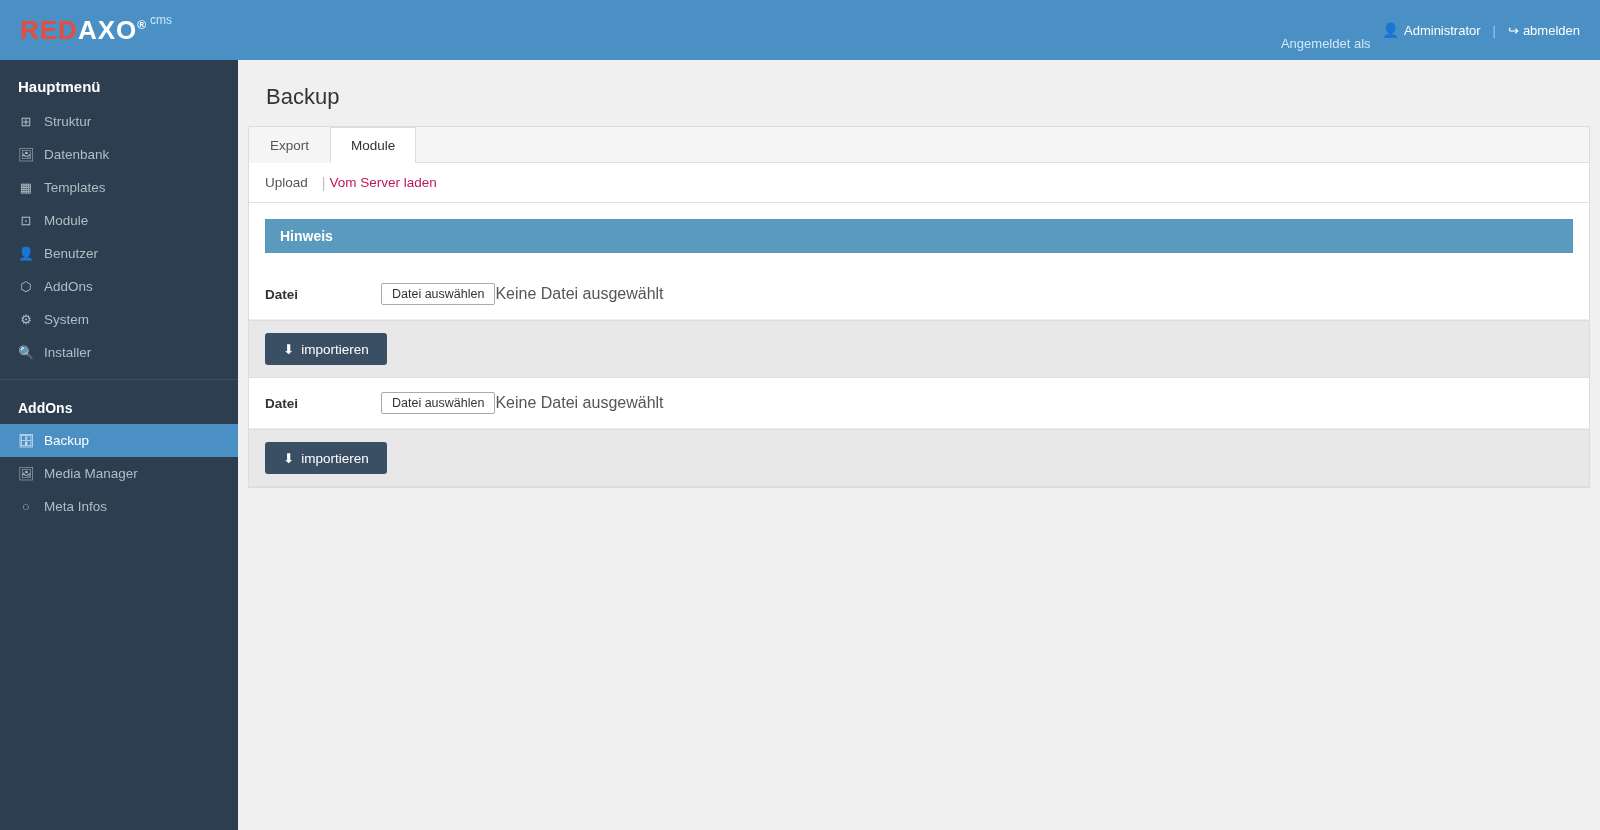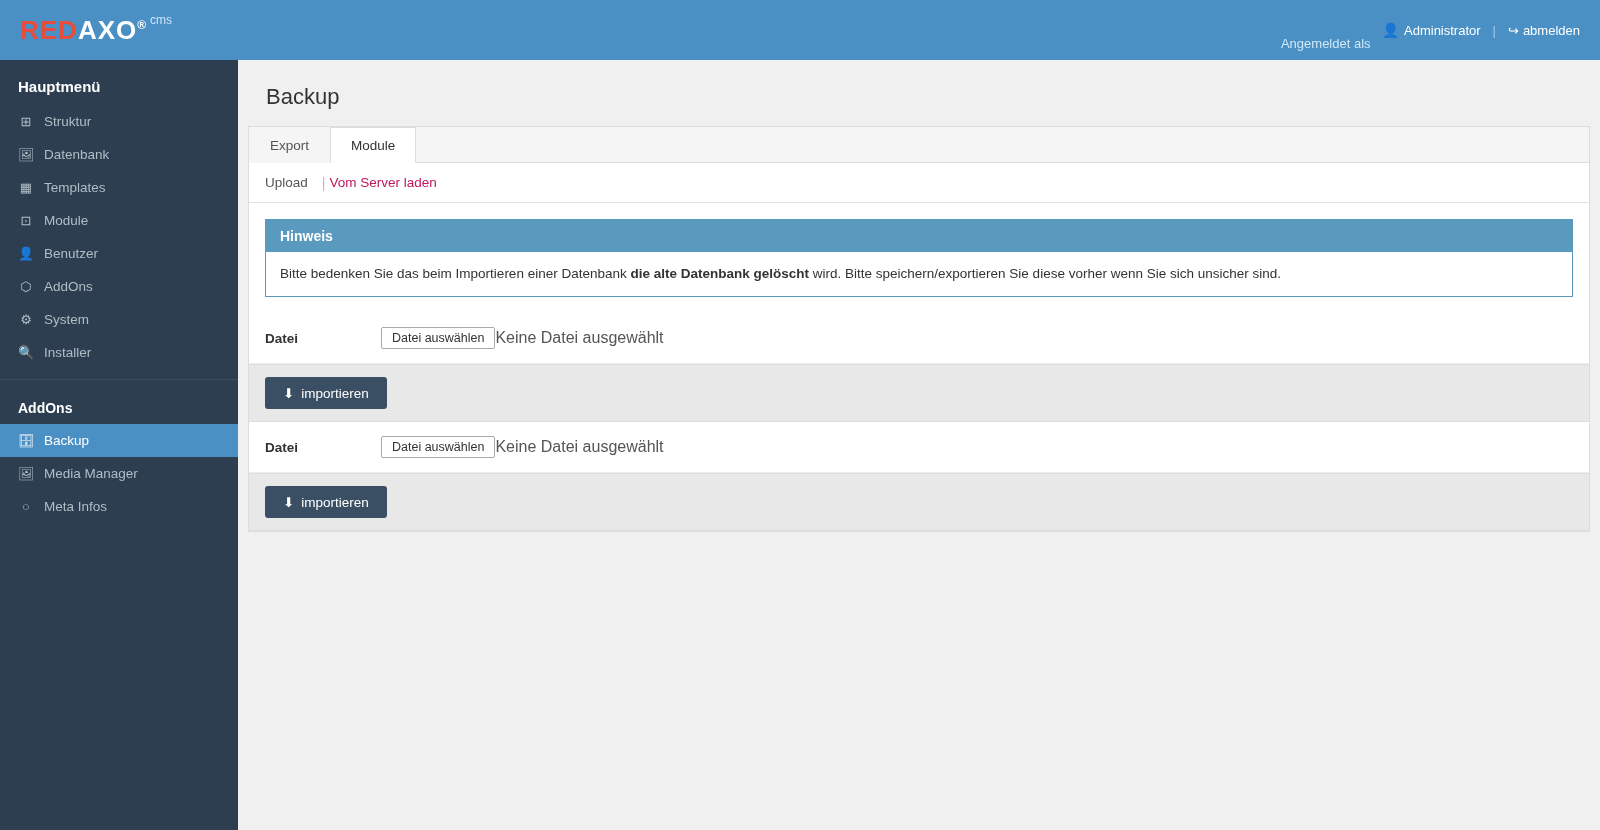--- a/index.html
+++ b/index.html
@@ -352,23 +352,20 @@
       </div>
 
       <div class="sub-nav">
         <span class="sub-nav-item">Upload</span>
         <span class="sub-nav-divider">|</span>
         <a class="sub-nav-item active-link">Vom Server laden</a>
       </div>
 
       <div class="notice-box">
         <div class="notice-header">Hinweis</div>
-        <div class="notice-body">
-          <span>Bitte bedenken Sie das beim Importieren einer Datenbank </span><strong>die alte Datenbank gelöscht</strong><span> wird. Bitte speichern/exportieren Sie diese vorher wenn Sie sich unsicher sind.</span>
-        </div>
       </div>
 
 
       <div class="form-row">
         <span class="form-label">Datei</span>
         <div class="file-input-wrapper">
           <button class="file-btn">Datei auswählen</button>
           <span class="file-no-selection">Keine Datei ausgewählt</span>
         </div>
       </div>

